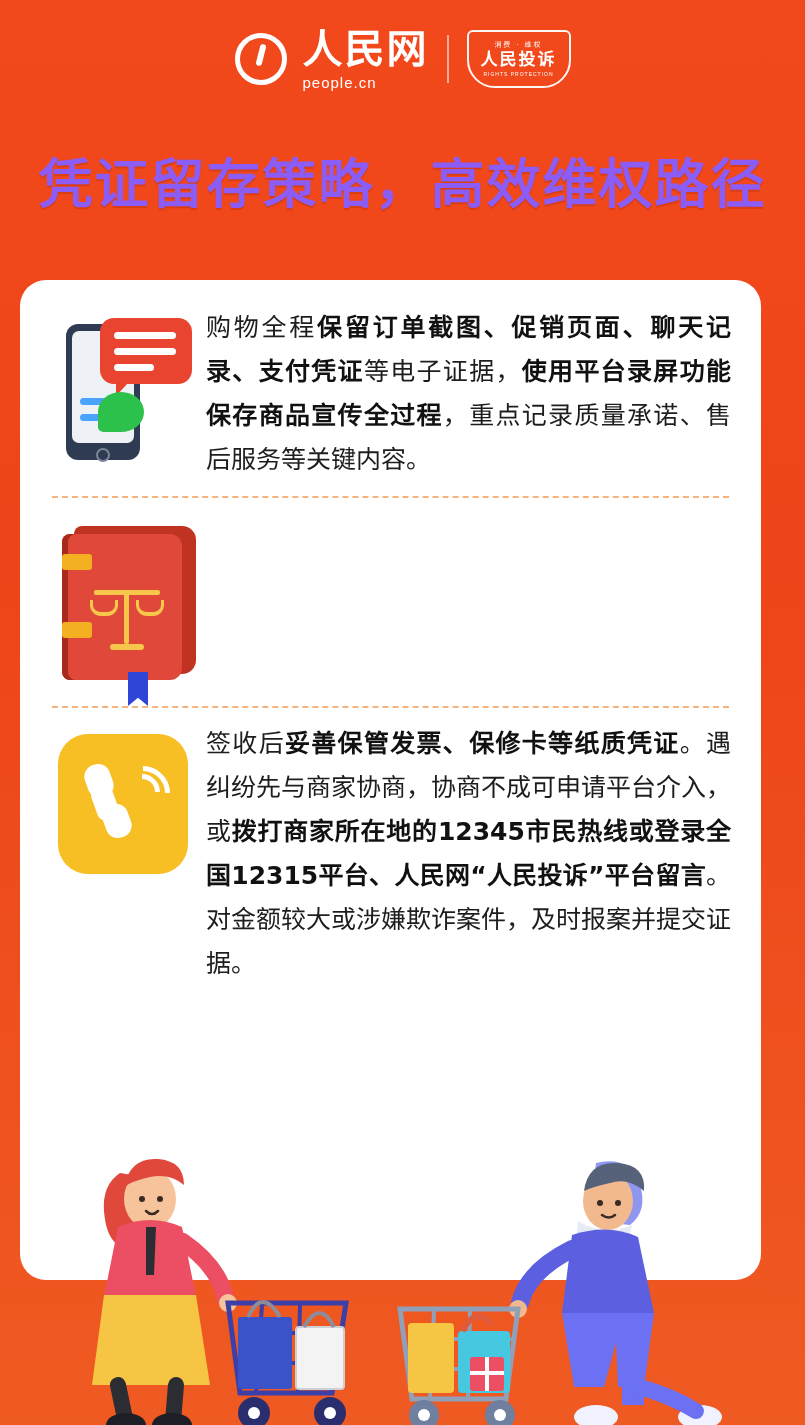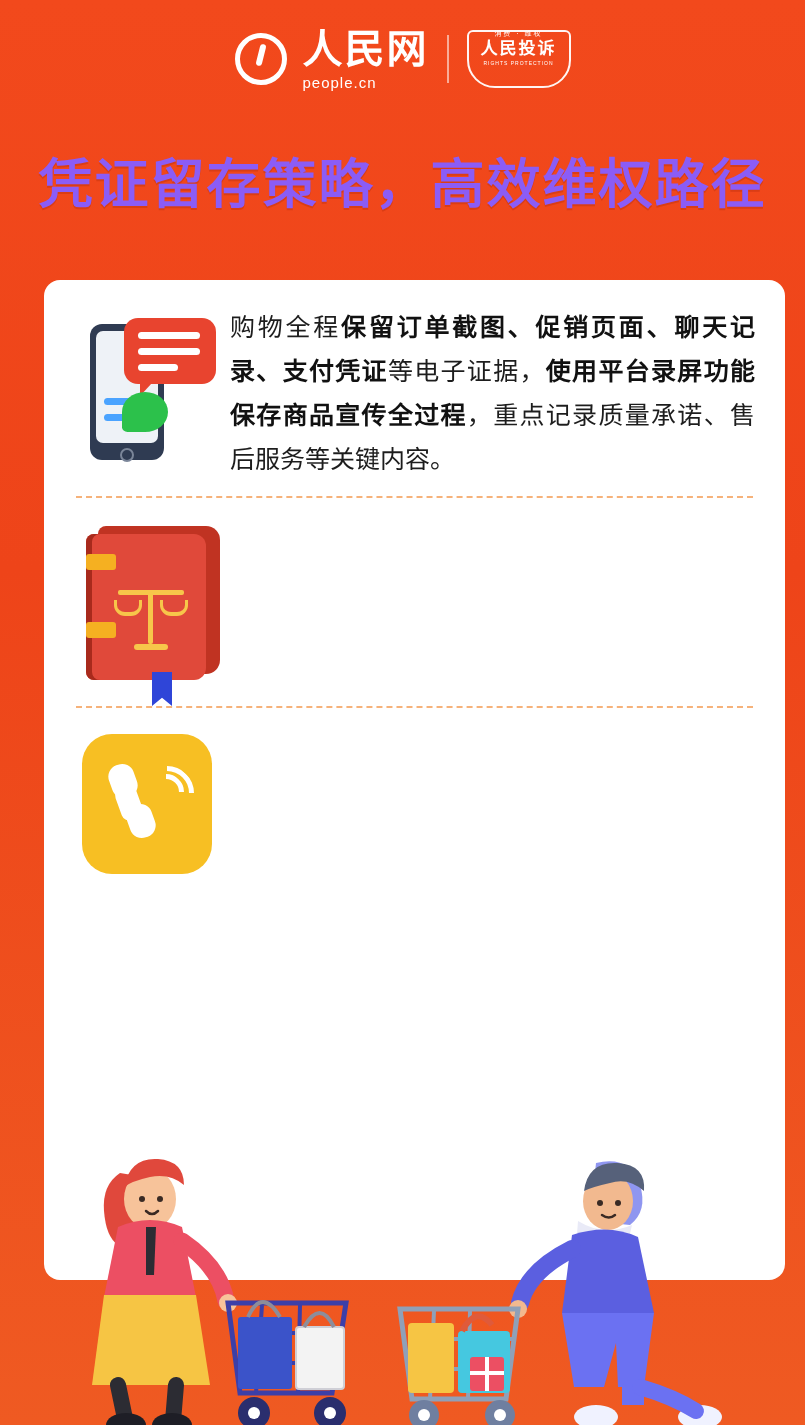--- a/index.html
+++ b/index.html
@@ -25,21 +25,21 @@
     background:#ffffff;border-radius:3px;transform:translateX(-50%) rotate(14deg);
   }
   .logo-text{display:flex;flex-direction:column;line-height:1;}
   .logo-cn{
     font-size:40px;font-weight:bold;color:#ffffff;letter-spacing:2px;
     font-family:"DejaVu Sans","Liberation Sans",sans-serif;
   }
   .logo-en{font-size:15px;color:#ffffff;letter-spacing:1px;margin-top:6px;}
   .logo-div{width:2px;height:48px;background:rgba(255,255,255,.55);}
   .logo-badge{
-    width:104px;height:58px;position:relative;display:flex;justify-content:center;
+    width:104px;height:58px;position:relative;display:flex;align-items:center;justify-content:center;
   }
   .badge-shield{
     position:absolute;inset:0;border:2px solid #ffffff;border-radius:6px 6px 28px 28px;
     box-sizing:border-box;opacity:.95;
   }
   .badge-txt{
     position:relative;z-index:2;display:flex;flex-direction:column;align-items:center;line-height:1;
   }
   .badge-top{font-size:7px;color:#ffffff;letter-spacing:2px;margin-bottom:3px;}
   .badge-main{font-size:17px;color:#ffffff;font-weight:bold;letter-spacing:2px;
@@ -47,22 +47,22 @@
   .badge-bot{font-size:5px;color:#ffffff;letter-spacing:1px;margin-top:4px;}
   
   .title{
     text-align:center;color:#8b5cf6;font-weight:bold;
     font-size:54px;letter-spacing:2px;margin:22px 0 0 0;
     font-family:"DejaVu Sans","Liberation Sans",sans-serif;
     text-shadow:0 2px 0 rgba(150,30,0,.25);
   }
   
   .card{
-    position:absolute;left:44px;top:280px;width:741px;height:1000px;
-    background:#ffffff;border-radius:16px;box-sizing:border-box;
+    position:absolute;left:20px;top:280px;width:741px;height:1000px;
+    background:#ffffff;border-radius:26px;box-sizing:border-box;
     padding:26px 30px 0 30px;
   }
   .block{display:flex;align-items:flex-start;gap:6px;}
   .para{
     font-size:25px;line-height:44px;color:#1d1d1d;
     font-family:"DejaVu Sans","Liberation Sans",sans-serif;
     text-align:justify;
   }
   .para b{font-weight:bold;color:#111111;}
   .divider{
@@ -198,20 +198,21 @@
     <div class="icon-box">
       <div class="callicon">
         <div class="call-sq"></div>
         <div class="handset">
             <div class="hs-mid"></div>
           </div>
         <div class="wave" style="left:74px;top:52px;width:26px;height:26px;transform:rotate(45deg);"></div>
         <div class="wave" style="left:66px;top:44px;width:44px;height:44px;transform:rotate(45deg);"></div>
       </div>
     </div>
+    <div class="para" id="sec2"><span>签收后</span><b>妥善保管发票、保修卡等纸质凭证</b><span>。遇纠纷先与商家协商，协商不成可申请平台介入，或</span><b>拨打商家所在地的12345市民热线或登录全国12315平台、人民网“人民投诉”平台留言</b><span>。对金额较大或涉嫌欺诈案件，及时报案并提交证据。</span></div>
   </div>
 </div>
 
 <svg class="illus" viewBox="0 0 805 330">
 
   <g>
 
     <path d="M120 78 q-18 12 -16 38 q2 26 14 34 l30 -6 l-4 -62 z" fill="#e0483c"></path>
 
     <ellipse cx="150" cy="104" rx="26" ry="30" fill="#f7c39a"></ellipse>

